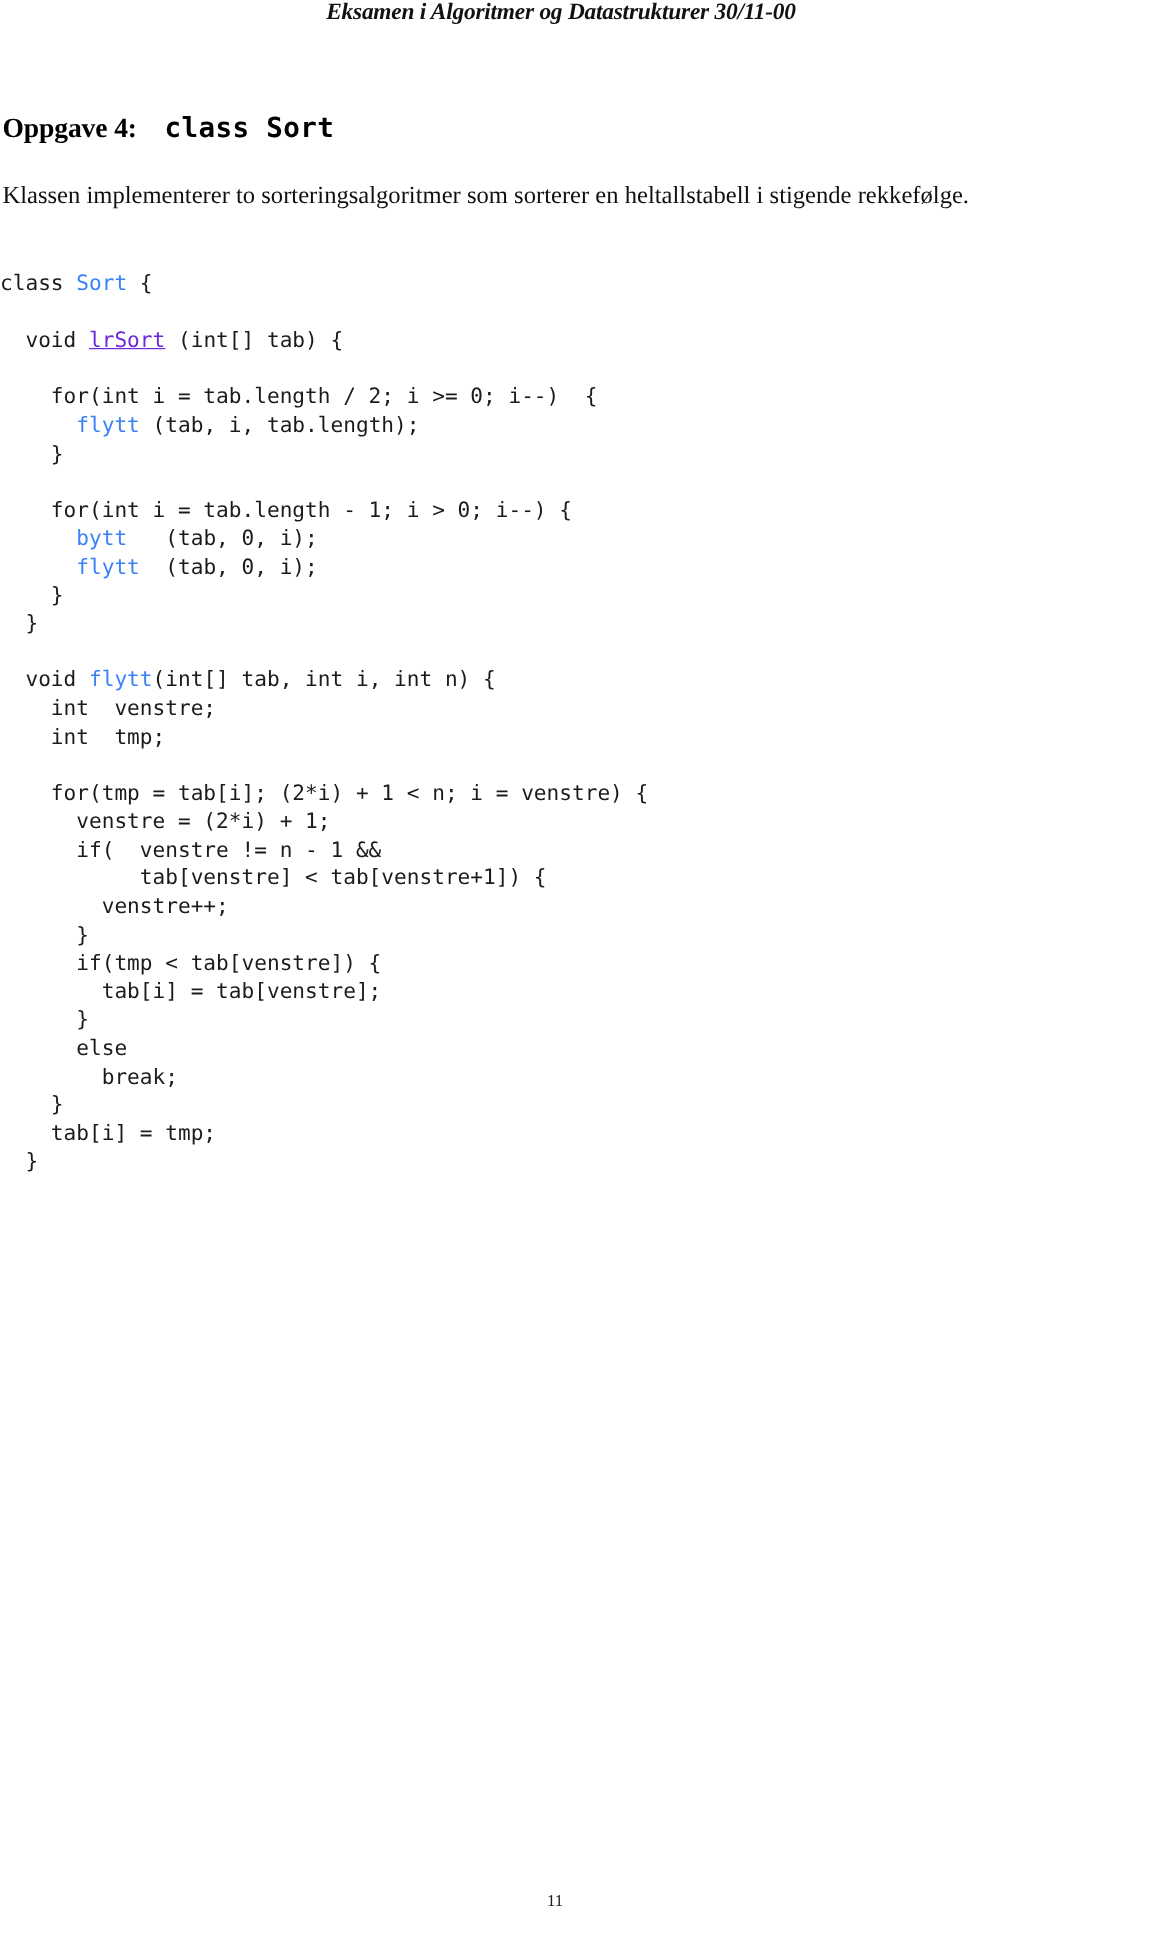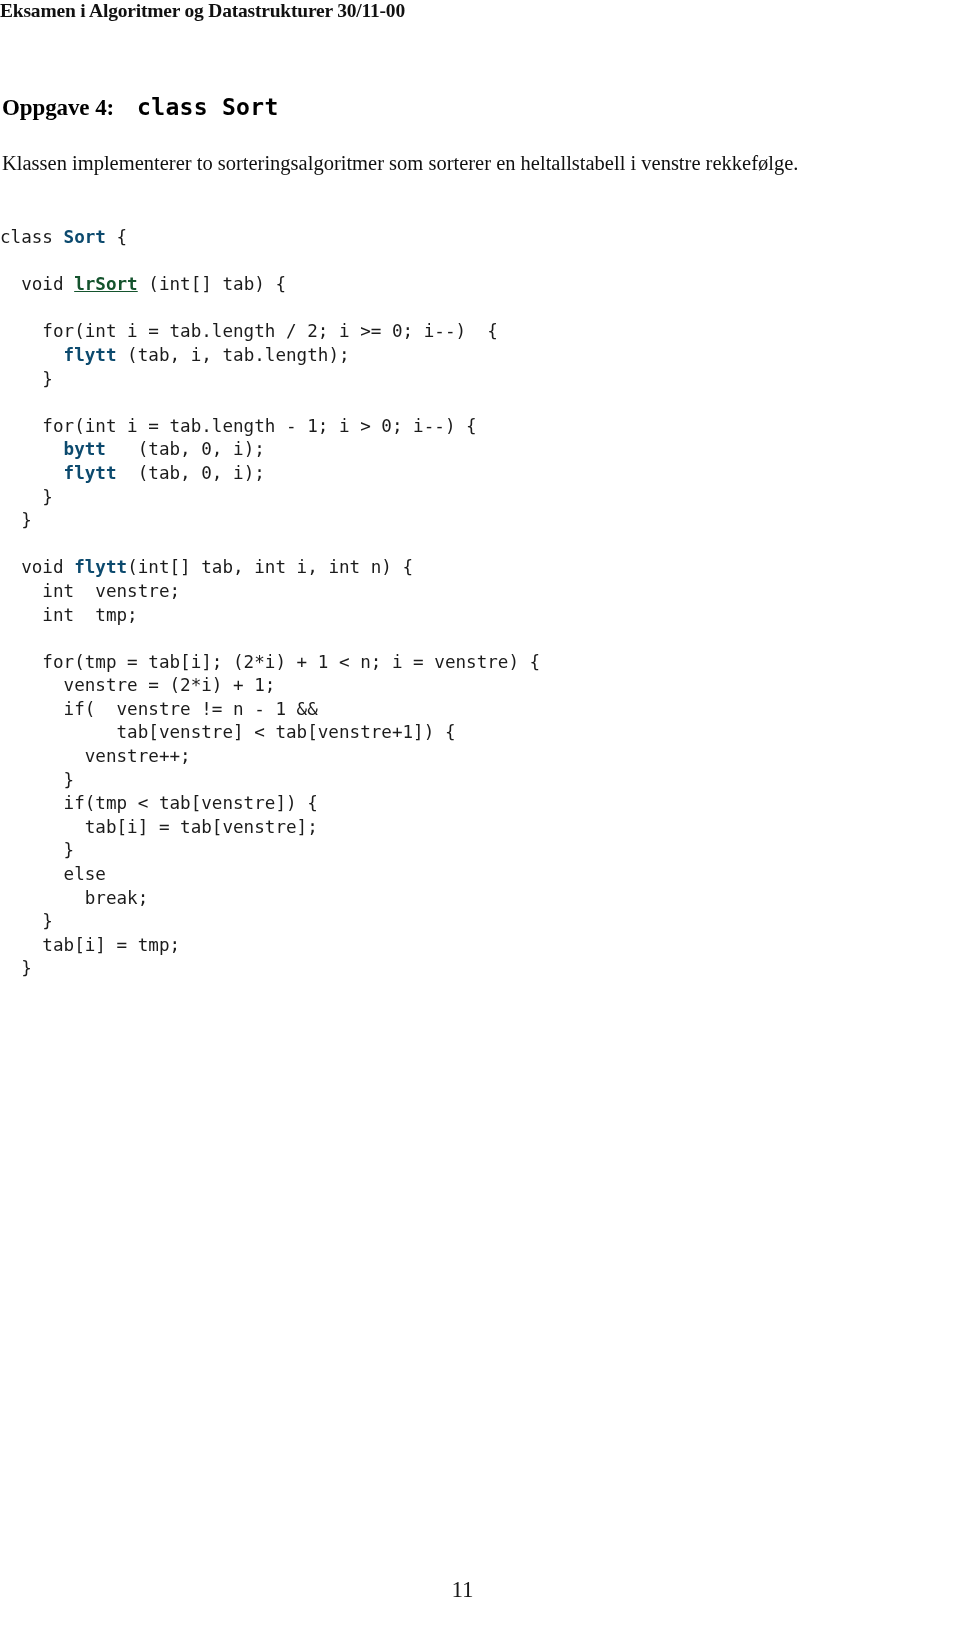--- a/index.html
+++ b/index.html
@@ -15,22 +15,23 @@
     color: #1a1a1a;
     overflow: hidden;
   }
 
   
   .page-header {
     position: absolute;
     top: 0px;
     left: 0px;
     width: 935px;
-    text-align: left;
+    text-align: center;
     font-family: "Liberation Serif", "DejaVu Serif", serif;
+    font-style: italic;
     font-weight: 600;
     font-size: 19.5px;
     letter-spacing: -0.2px;
     color: #111111;
     white-space: nowrap;
   }
 
   
   .task-heading {
     position: absolute;
@@ -80,47 +81,47 @@
     color: #1b1b1b;
     white-space: pre;
     letter-spacing: 0px;
   }
   .code-listing .ln {
     display: block;
     min-height: 23.6px;
     white-space: pre;
   }
   .code-listing b {
-    font-weight: bold;
-    color: #0c4a6e;
+    font-weight: normal;
+    color: #3b82f6;
   }
   .code-listing u.bold-underline {
-    font-weight: bold;
+    font-weight: normal;
     text-decoration: underline;
-    color: #14532d;
+    color: #6d28d9;
   }
 
   
   .page-number {
     position: absolute;
     top: 1577px;
     left: 0px;
     width: 925px;
     text-align: center;
     font-family: "Liberation Serif", "DejaVu Serif", serif;
-    font-size: 23px;
+    font-size: 14px;
     color: #1a1a1a;
   }
 </style>
 </head>
 <body>
 
 <div class="page-header">Eksamen i Algoritmer og Datastrukturer 30/11-00</div>
 
 <div class="task-heading">
   <span class="serif-part">Oppgave 4:</span><span class="mono-part">class Sort</span>
 </div>
 
-<div class="intro-text">Klassen implementerer to sorteringsalgoritmer som sorterer en heltallstabell i venstre rekkefølge.</div>
+<div class="intro-text">Klassen implementerer to sorteringsalgoritmer som sorterer en heltallstabell i stigende rekkefølge.</div>
 
 <div class="code-listing" id="code-listing"><span class="ln"><span>class </span><b>Sort</b><span> {</span></span><span class="ln"><span></span></span><span class="ln"><span>  void </span><u class="bold-underline">lrSort</u><span> (int[] tab) {</span></span><span class="ln"><span></span></span><span class="ln"><span>    for(int i = tab.length / 2; i &gt;= 0; i--)  {</span></span><span class="ln"><b>      flytt</b><span> (tab, i, tab.length);</span></span><span class="ln"><span>    }</span></span><span class="ln"><span></span></span><span class="ln"><span>    for(int i = tab.length - 1; i &gt; 0; i--) {</span></span><span class="ln"><b>      bytt</b><span>   (tab, 0, i);</span></span><span class="ln"><b>      flytt</b><span>  (tab, 0, i);</span></span><span class="ln"><span>    }</span></span><span class="ln"><span>  }</span></span><span class="ln"><span></span></span><span class="ln"><span>  void </span><b>flytt</b><span>(int[] tab, int i, int n) {</span></span><span class="ln"><span>    int  venstre;</span></span><span class="ln"><span>    int  tmp;</span></span><span class="ln"><span></span></span><span class="ln"><span>    for(tmp = tab[i]; (2*i) + 1 &lt; n; i = venstre) {</span></span><span class="ln"><span>      venstre = (2*i) + 1;</span></span><span class="ln"><span>      if(  venstre != n - 1 &amp;&amp;</span></span><span class="ln"><span>           tab[venstre] &lt; tab[venstre+1]) {</span></span><span class="ln"><span>        venstre++;</span></span><span class="ln"><span>      }</span></span><span class="ln"><span>      if(tmp &lt; tab[venstre]) {</span></span><span class="ln"><span>        tab[i] = tab[venstre];</span></span><span class="ln"><span>      }</span></span><span class="ln"><span>      else</span></span><span class="ln"><span>        break;</span></span><span class="ln"><span>    }</span></span><span class="ln"><span>    tab[i] = tmp;</span></span><span class="ln"><span>  }</span></span></div>
 
 <div class="page-number">11</div>
 
 </body></html>

